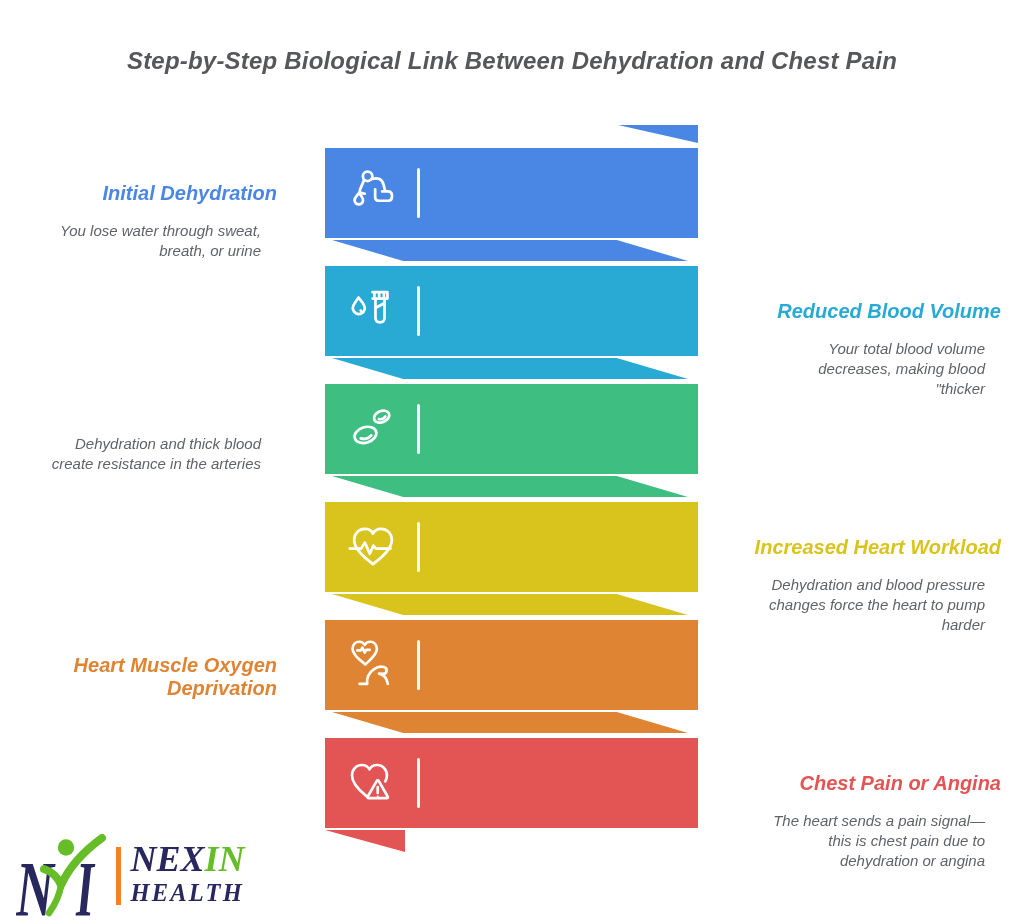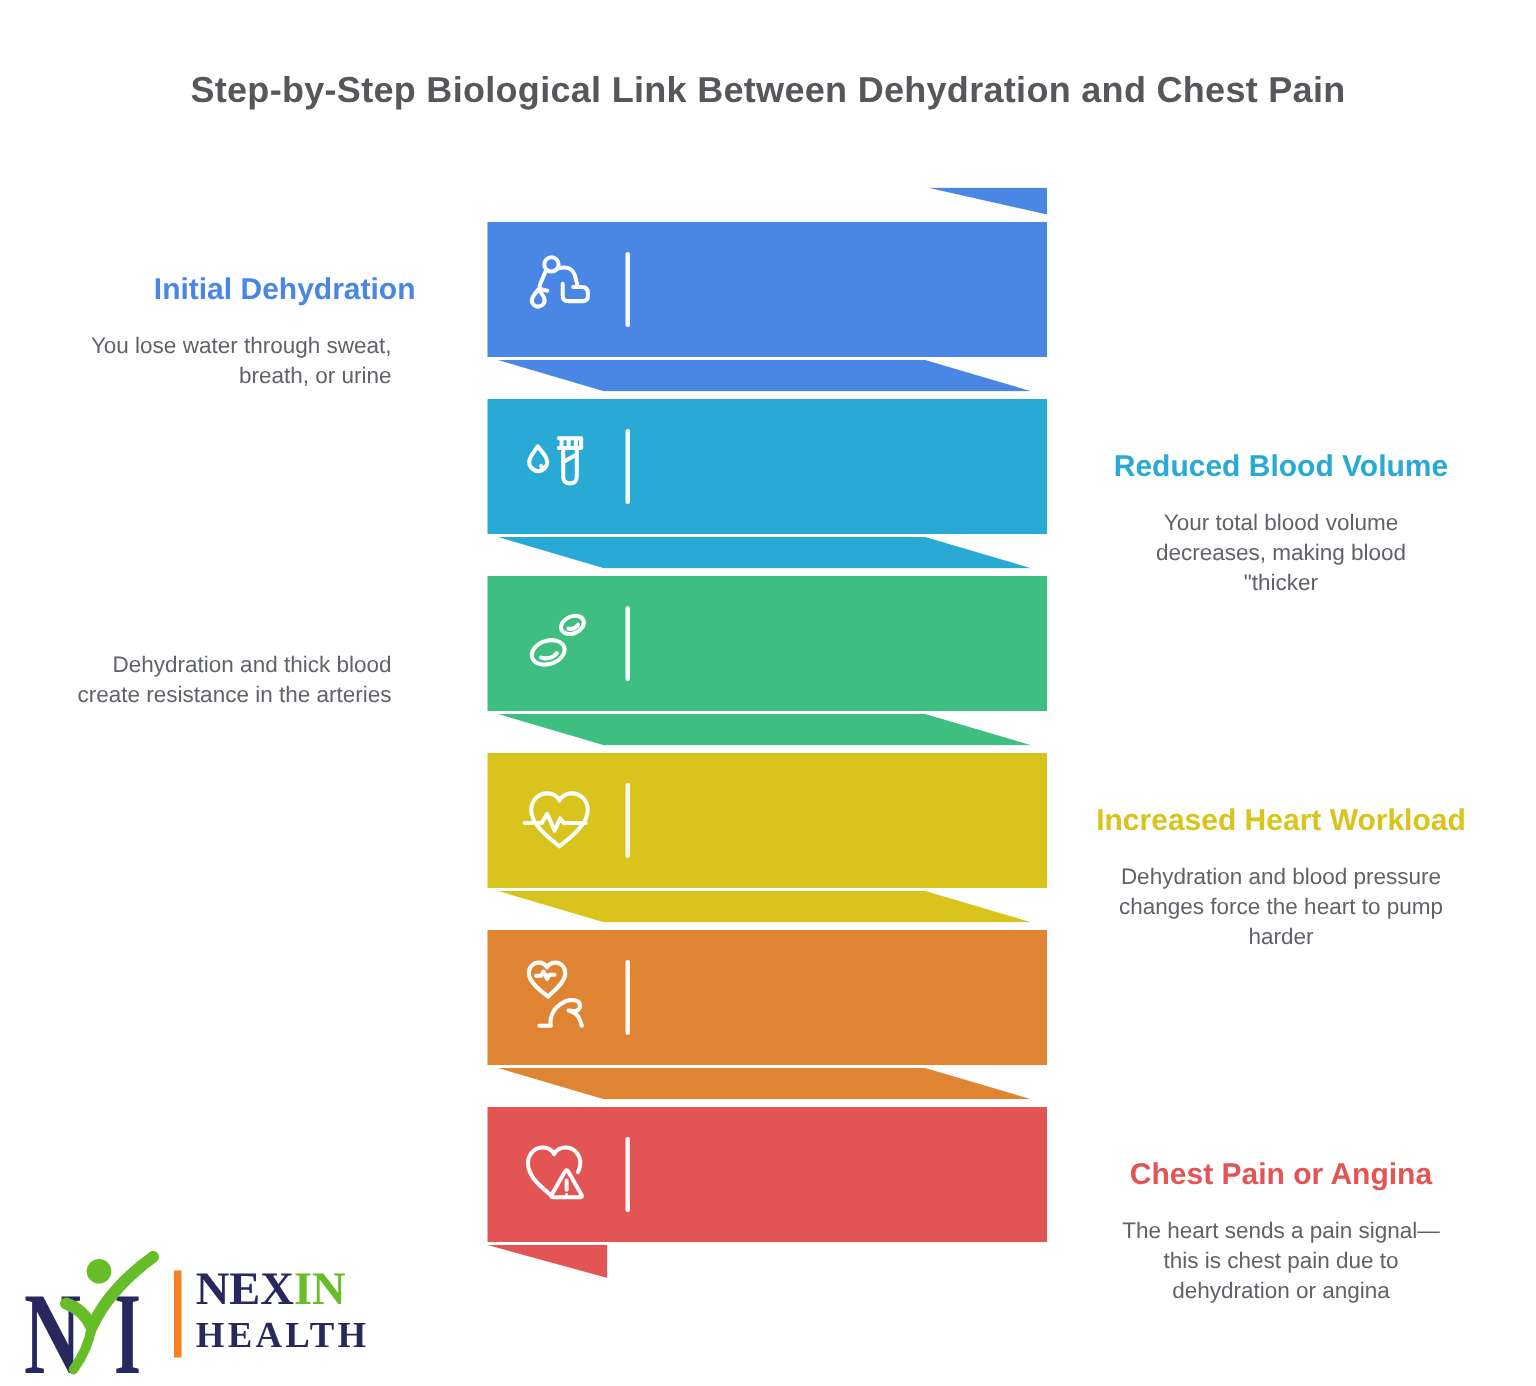--- a/index.html
+++ b/index.html
@@ -1,18 +1,19 @@
 <!DOCTYPE html>
 <html><head>
 <meta charset="utf-8">
 <style>
   html,body{margin:0;padding:0;background:#fff;}
   #canvas{
     position:relative;width:1024px;height:924px;background:#ffffff;overflow:hidden;
     font-family:"Liberation Sans","DejaVu Sans",sans-serif;
+    font-style:italic;
   }
   
   .main-title{
     position:absolute;top:47px;left:0;width:100%;text-align:center;
     font-size:24px;font-weight:bold;color:var(--title-color,#56575a);
     letter-spacing:.2px;margin:0;
   }
   
   .step{position:absolute;left:0;width:1024px;height:118px;}
   .step-1{top:148px}.step-2{top:266px}.step-3{top:384px}
@@ -36,36 +37,36 @@
   }
   .icon{position:absolute;left:20px;top:50%;transform:translateY(-50%);width:56px;height:56px;display:block;}
   .icon svg{width:56px;height:56px;display:block;}
   .divider{
     position:absolute;left:92px;top:20px;width:2.5px;height:50px;
     background:rgba(255,255,255,.95);border-radius:2px;
   }
   
   .label{position:absolute;top:34px;}
   .label-left{right:747px;width:250px;text-align:right;}
-  .label-right{left:728px;width:252px;text-align:center;}
+  .label-right{left:749px;width:252px;text-align:right;}
   .step-title{
     margin:0 0 13px 0;font-size:20px;font-weight:bold;line-height:1.15;
     color:var(--c);
   }
   .step-desc{
     margin:16px;font-size:15px;line-height:1.32;color:var(--body-color,#5f6368);
   }
   
   .logo{position:absolute;left:16px;top:833px;display:flex;align-items:center;}
   .logo-mark{position:relative;width:92px;height:84px;flex:0 0 auto;}
   .logo-bar{width:4.5px;height:58px;background:var(--logo-orange,#f58025);margin:2px 10px 0 8px;flex:0 0 auto;}
   .logo-text{display:flex;flex-direction:column;justify-content:center;}
   .logo-name{
     font-family:"Liberation Serif","DejaVu Serif",serif;font-weight:bold;
-    font-size:31px;line-height:.8;color:var(--logo-navy,#28285f);letter-spacing:0;
+    font-size:36px;line-height:.8;color:var(--logo-navy,#28285f);letter-spacing:0;
   }
   .logo-name .accent{color:var(--logo-green,#67bd28);}
   .logo-sub{
     font-family:"Liberation Serif","DejaVu Serif",serif;font-weight:bold;
     font-size:24.5px;line-height:1;letter-spacing:2.2px;color:var(--logo-navy,#28285f);
     margin-top:7px;
   }
 </style>
 </head>
 <body>
@@ -161,20 +162,21 @@
           <path d="M19 25.5 C 16 23 7 17 7 10.8 C 7 6.9 9.9 4.4 13.1 4.4 C 15.4 4.4 17.4 5.6 18.3 7.3 C 19.2 5.6 21.2 4.4 23.5 4.4 C 26.7 4.4 29.6 6.9 29.6 10.8 C 29.6 17 21 23 19 25.5 Z"></path>
           <path d="M11.5 12.5 h3.2 l1.4 -2.6 l2.2 4.6 l1.4 -2.6 h3.2"></path>
           <path d="M20.5 43.5 q-.8 -8.7 6.2 -13.5 q4.8 -3.3 9.3 -2.1 q3.1 .8 2.6 3.7 q-.5 3 -3.7 2.7 l-3.3 -.3 q5.3 1.4 7 5.8 l1.2 3.7"></path>
           <path d="M13.5 43.5 h7"></path>
         </svg>
       </span>
       <span class="divider"></span>
     </div>
     <div class="fold fold-mid"></div>
     <div class="label label-left">
+      <h2 class="step-title">Heart Muscle Oxygen Deprivation</h2>
     </div>
   </section>
 
   <section class="step step-6" style="--c: #e35554;">
     <div class="banner">
       <span class="icon">
         <svg viewBox="0 0 52 52" fill="none" stroke="#ffffff" stroke-width="2.5" stroke-linecap="round" stroke-linejoin="round">
           <path d="M21 39 C 17.5 36 6.5 28.5 6.5 19 C 6.5 13.2 10.8 9.3 15.6 9.3 C 18.7 9.3 21.5 11 22.7 13.4 C 23.9 11 26.7 9.3 29.8 9.3 C 34.6 9.3 38.9 13.2 38.9 19 C 38.9 21 38.3 22.8 37.4 24.5"></path>
           <path d="M31.4 24.2 l8.2 14.3 q.9 1.6 -1 1.6 h-16.4 q-1.9 0 -1 -1.6 l8.2 -14.3 q1 -1.7 2 0 z"></path>
           <path d="M30.4 29.8 v5.6"></path>

